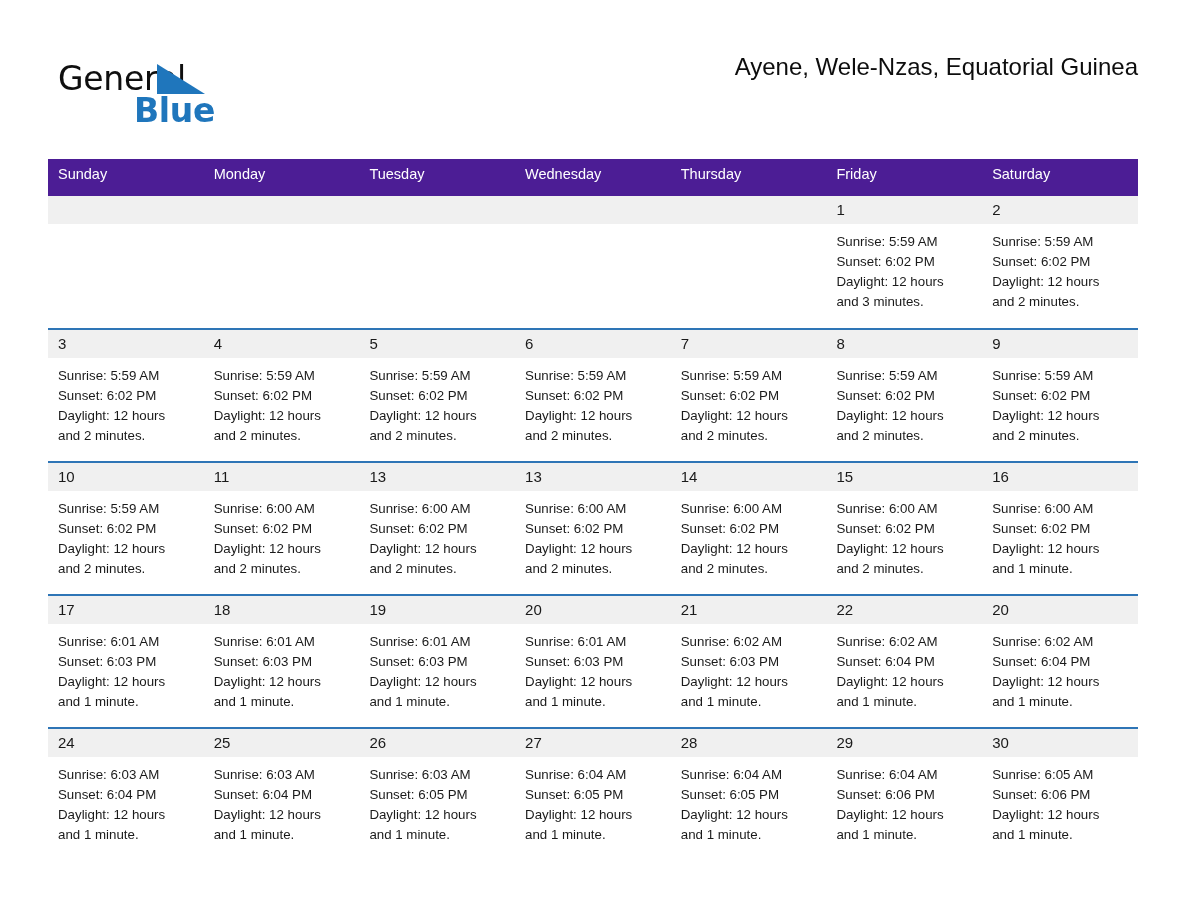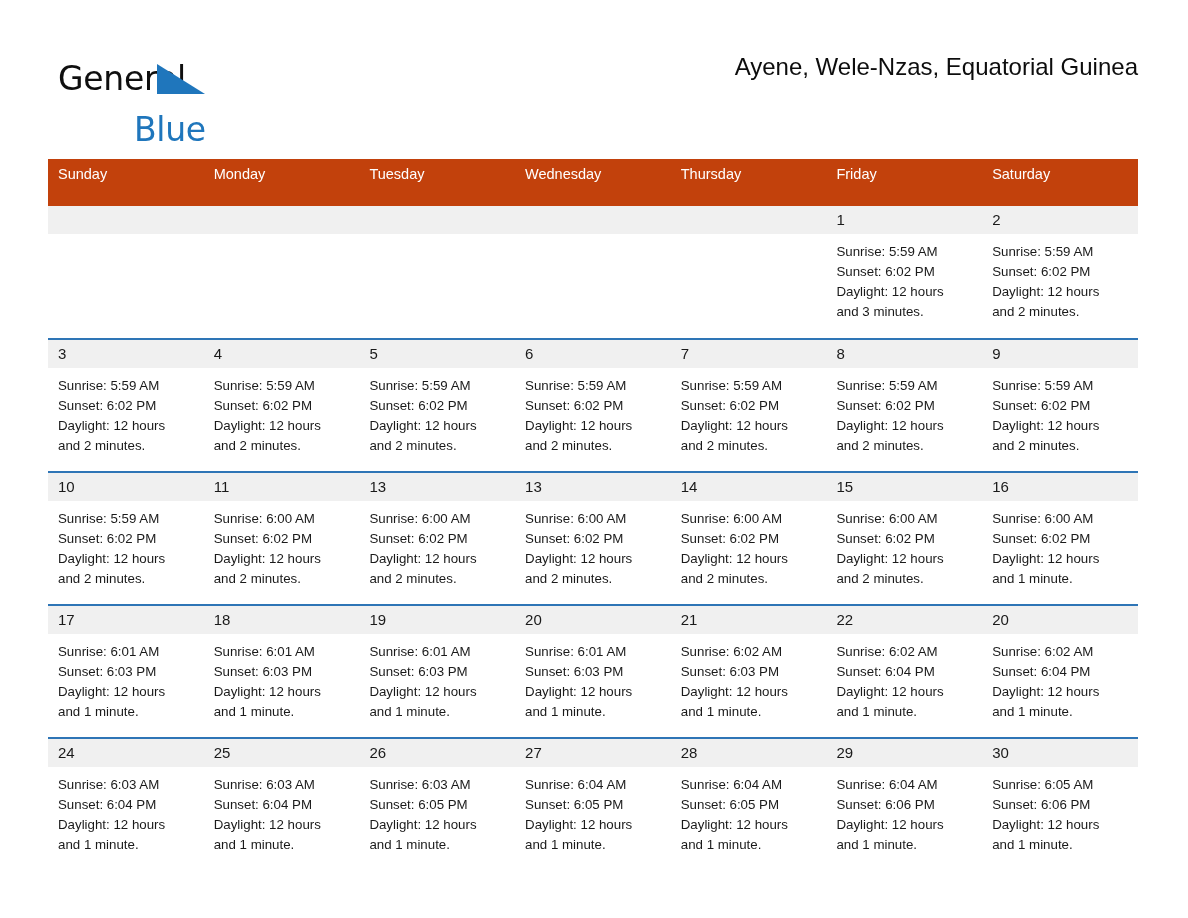--- a/index.html
+++ b/index.html
@@ -58,22 +58,21 @@
   }
   .logo-blue {
     position: absolute;
     left: 76px;
     top: 42px;
     font-size: 33px;
     line-height: 33px;
     letter-spacing: -0.3px;
     color: #1f76bc;
     font-family: "DejaVu Sans", sans-serif;
-    font-weight: 400;
-    margin-top: 19px;
+    font-weight: 700;
   }
 
   .title-block {
     position: absolute;
     right: 0;
     top: 0;
     text-align: right;
   }
   .cal-title {
     font-size: 40px;
@@ -94,26 +93,26 @@
   
   .cal {
     position: absolute;
     left: 48px;
     top: 159px;
     width: 1090px;
     border-collapse: collapse;
     table-layout: fixed;
   }
   .cal th {
-    background: #c2410c;
+    background: #4c1d95;
     color: #ffffff;
     font-size: 14.5px;
     font-weight: 400;
     text-align: left;
-    padding: 7px 0 24px 10px;
+    padding: 7px 0 14px 10px;
     height: 15px;
     border: 0;
   }
   .cal td {
     vertical-align: top;
     padding: 0;
     border: 0;
     border-top: 2px solid #2e75b6;
     height: 133px;
     box-sizing: border-box;

